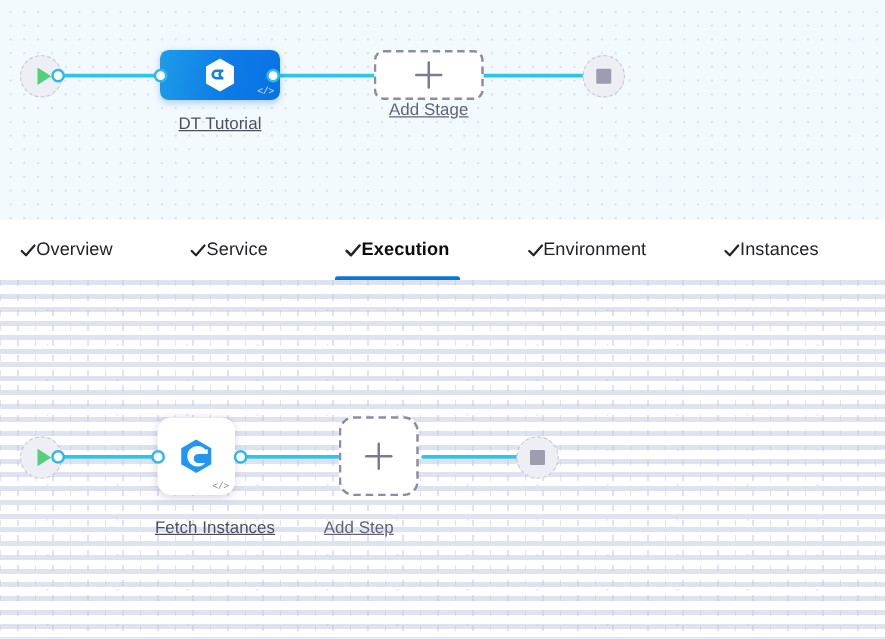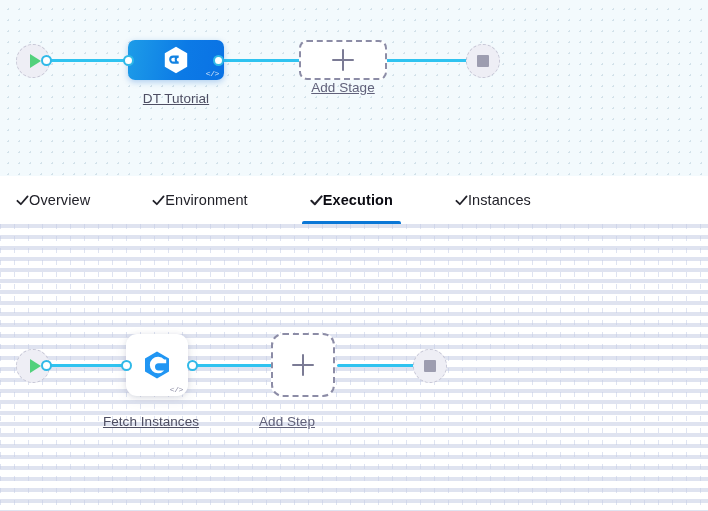--- a/index.html
+++ b/index.html
@@ -287,37 +287,45 @@
 
     <div class="tab">
       <span class="tab-check">
         <svg viewBox="0 0 14 14">
             <path d="M1.5 7.3 L5.2 11 L12.5 2.6" fill="none" stroke="currentColor" stroke-width="1.9" stroke-linecap="round" stroke-linejoin="round"></path>
           </svg>
       </span>
       <span class="tab-label">Overview</span>
     </div>
 
-
     <div class="tab">
       <span class="tab-check">
         <svg viewBox="0 0 14 14">
             <path d="M1.5 7.3 L5.2 11 L12.5 2.6" fill="none" stroke="currentColor" stroke-width="1.9" stroke-linecap="round" stroke-linejoin="round"></path>
           </svg>
       </span>
+      <span class="tab-label">Service</span>
+    </div>
+
+    <div class="tab is-active">
+      <span class="tab-check">
+        <svg viewBox="0 0 14 14">
+            <path d="M1.5 7.3 L5.2 11 L12.5 2.6" fill="none" stroke="currentColor" stroke-width="2.2" stroke-linecap="round" stroke-linejoin="round"></path>
+          </svg>
+      </span>
+      <span class="tab-label">Execution</span>
+    </div>
+
+    <div class="tab">
+      <span class="tab-check">
+        <svg viewBox="0 0 14 14">
+            <path d="M1.5 7.3 L5.2 11 L12.5 2.6" fill="none" stroke="currentColor" stroke-width="1.9" stroke-linecap="round" stroke-linejoin="round"></path>
+          </svg>
+      </span>
       <span class="tab-label">Environment</span>
-    </div>
-
-    <div class="tab is-active">
-      <span class="tab-check">
-        <svg viewBox="0 0 14 14">
-            <path d="M1.5 7.3 L5.2 11 L12.5 2.6" fill="none" stroke="currentColor" stroke-width="2.2" stroke-linecap="round" stroke-linejoin="round"></path>
-          </svg>
-      </span>
-      <span class="tab-label">Execution</span>
     </div>
 
     <div class="tab">
       <span class="tab-check">
         <svg viewBox="0 0 14 14">
             <path d="M1.5 7.3 L5.2 11 L12.5 2.6" fill="none" stroke="currentColor" stroke-width="1.9" stroke-linecap="round" stroke-linejoin="round"></path>
           </svg>
       </span>
       <span class="tab-label">Instances</span>
     </div>
@@ -337,21 +345,21 @@
     <div class="step-node" style="left:126px; top:110px;">
       <svg class="step-icon" viewBox="0 0 30 30">
         <path d="M15 1.6 L27 8.6 L27 21.4 L15 28.4 L3 21.4 L3 8.6 Z" fill="#2196f3"></path>
         <path d="M22.2 9.6 a8.2 8.2 0 1 0 0 10.8 L16.6 20.4 a3.6 3.6 0 1 1 0 -7.2 L24.2 13.2 L24.2 9.6 Z" fill="#ffffff"></path>
         <path d="M23.6 12.0 a7.0 7.0 0 1 0 -0.2 6.4" fill="none" stroke="#2196f3" stroke-width="0"></path>
       </svg>
       <span class="code-badge dark">&lt;/&gt;</span>
     </div>
     <div class="dot" style="left:121px; top:136px;"></div>
     <div class="dot" style="left:187px; top:136px;"></div>
-    <div class="node-caption" style="left:81px; top:190px; width:140px;">Fetch Instances</div>
+    <div class="node-caption" style="left:102px; top:190px; width:140px;">Fetch Instances</div>
 
     <div class="add-node step-shape" style="left:271px; top:109px;">
       <span class="plus-glyph"></span>
     </div>
     <div class="node-caption muted" style="left:217px; top:190px; width:140px;">Add Step</div>
 
     <div class="dot" style="left:413px; top:136px;"></div>
     <div class="terminal" style="left:413px; top:125px;">
       <span class="stop-glyph"></span>
     </div>

